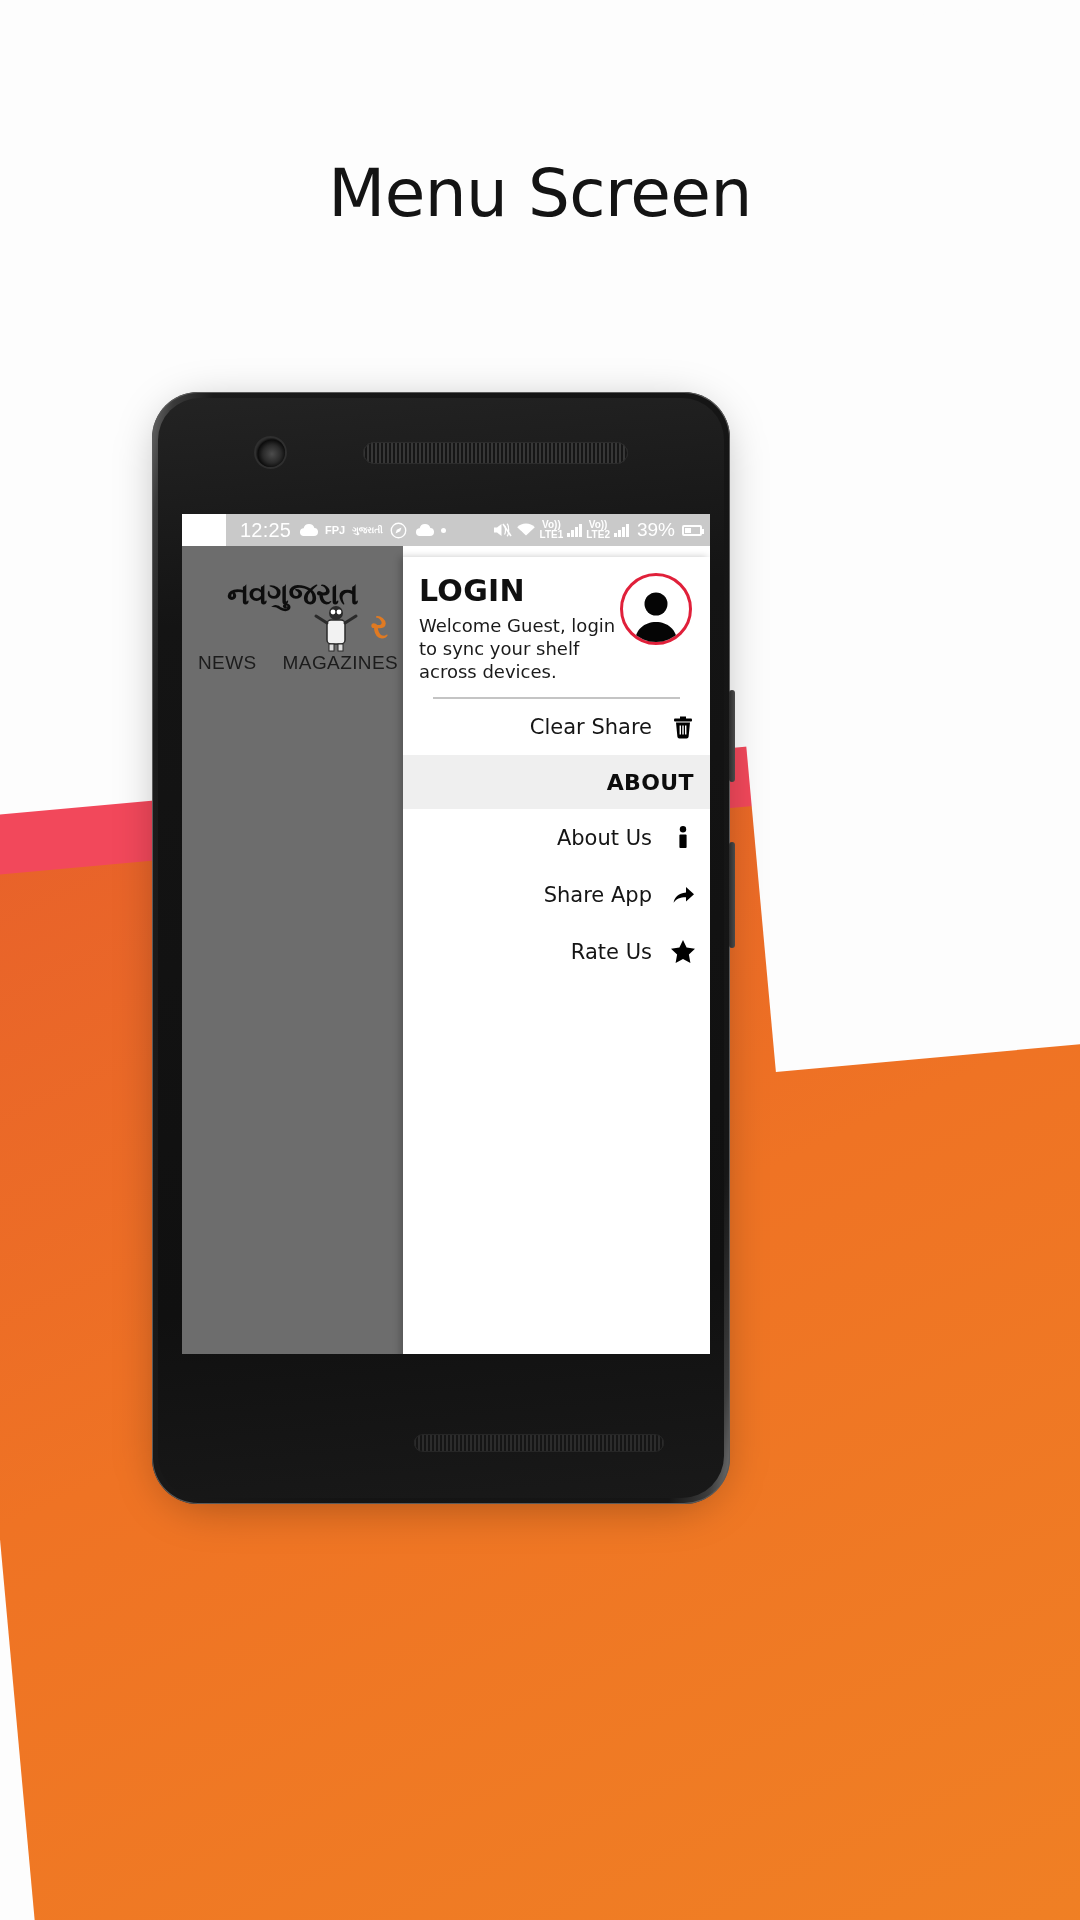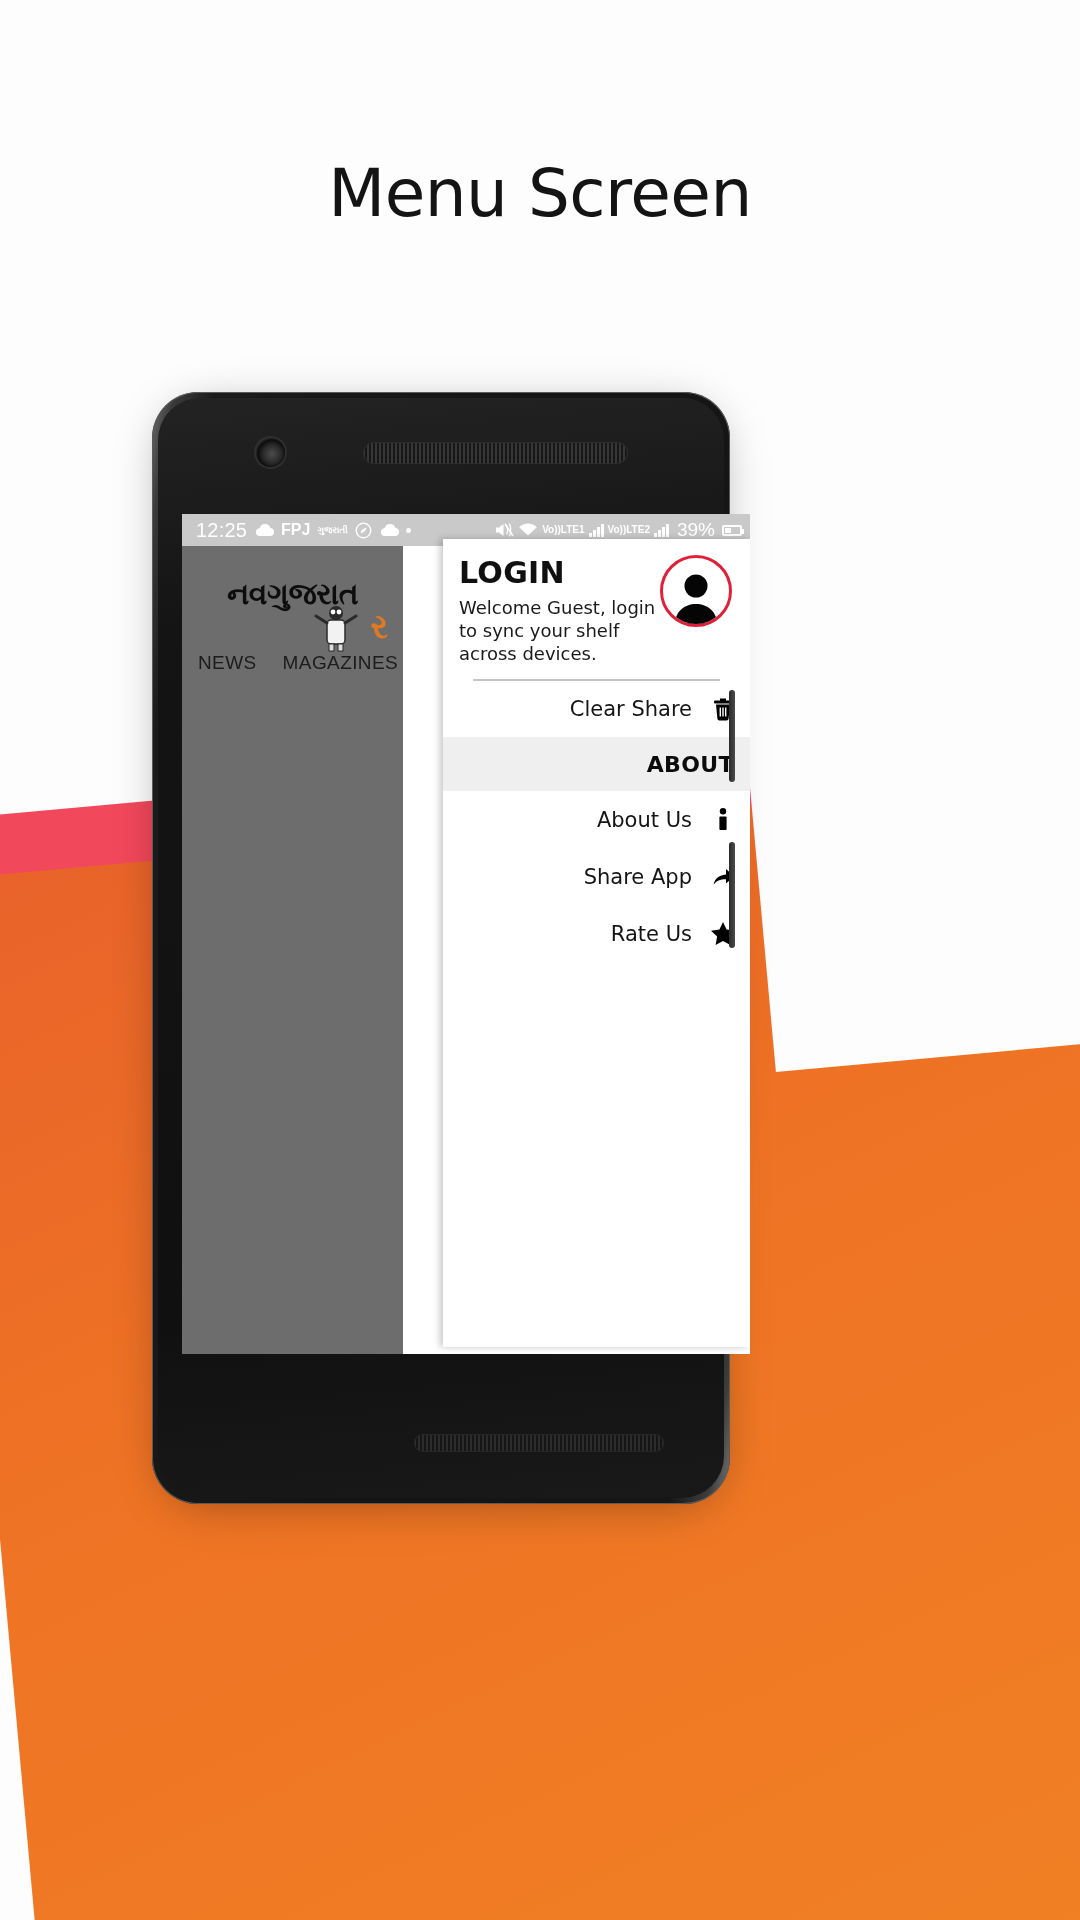--- a/index.html
+++ b/index.html
@@ -77,40 +77,40 @@
   .phone-btn{
     position:absolute; right:-5px; width:6px; border-radius:3px;
     background:linear-gradient(90deg,#2b2b2b,#4a4a4a);
   }
   .phone-btn.power{ top:298px; height:92px; }
   .phone-btn.volume{ top:450px; height:106px; }
 
   
   #screen{
     position:absolute; left:24px; top:116px;
-    width:568px; height:840px;
-    background:#ffffff; overflow:hidden;
+    width:528px; height:840px;
+    background:#ffffff; overflow:hidden;padding-left:44px;
   }
 
   
   #status-bar{
     height:32px; width:100%;
     background:#c9c9c9;
     display:flex; align-items:center;
     padding:0 8px 0 14px;
     color:#ffffff;
     font-size:18px;
   }
   .sb-left{ display:flex; align-items:center; gap:7px; flex:1; }
   .sb-time{ font-size:20px; color:#fff; letter-spacing:.2px; }
   .sb-right{ display:flex; align-items:center; gap:4px; }
   .sb-ico{ display:inline-flex; align-items:center; color:#fff; }
-  .sb-txt{ font-size:16px; font-weight:bold; color:#fff; line-height:1; }
+  .sb-txt{ font-size:11px; font-weight:bold; color:#fff; line-height:1; }
   .sb-dot{ width:5px; height:5px; background:#fff; border-radius:50%; display:inline-block; }
-  .sb-volte{ display:flex; flex-direction:row; align-items:center; line-height:1.05; }
+  .sb-volte{ display:flex; flex-direction:column; align-items:center; line-height:1.05; }
   .sb-volte b{ font-size:10px; font-weight:bold; }
   .sb-bars{ display:inline-flex; align-items:flex-end; gap:1px; height:14px; }
   .sb-bars i{ width:3px; background:#fff; display:block; }
   .sb-batt{ font-size:19px; color:#fff; margin-left:4px; }
   .sb-battico{
     width:20px; height:11px; border:2px solid #fff; border-radius:2px;
     position:relative; margin-left:3px;
   }
   .sb-battico:after{
     content:""; position:absolute; right:-4px; top:2px; width:2px; height:5px; background:#fff;
@@ -142,21 +142,21 @@
     font-family:"DejaVu Sans", sans-serif;
   }
   #app-tabs{
     display:flex; align-items:center; gap:26px;
     padding:18px 0 0 16px; white-space:nowrap;
   }
   .tab{ font-size:19px; color:#1c1c1c; letter-spacing:.4px; }
 
   
   #drawer{
-    position:absolute; right:0; top:25px;
+    position:absolute; right:0; top:43px;
     width:307px; height:808px;
     background:#ffffff;
     box-shadow:-3px 0 7px rgba(0,0,0,.22);
     display:flex; flex-direction:column;
   }
   #drawer-header{ padding:16px 16px 0 16px; position:relative; }
   #login-title{
     font-size:30px; font-weight:bold; color:#101010; letter-spacing:.3px;
     font-family:"DejaVu Sans", sans-serif;
   }

